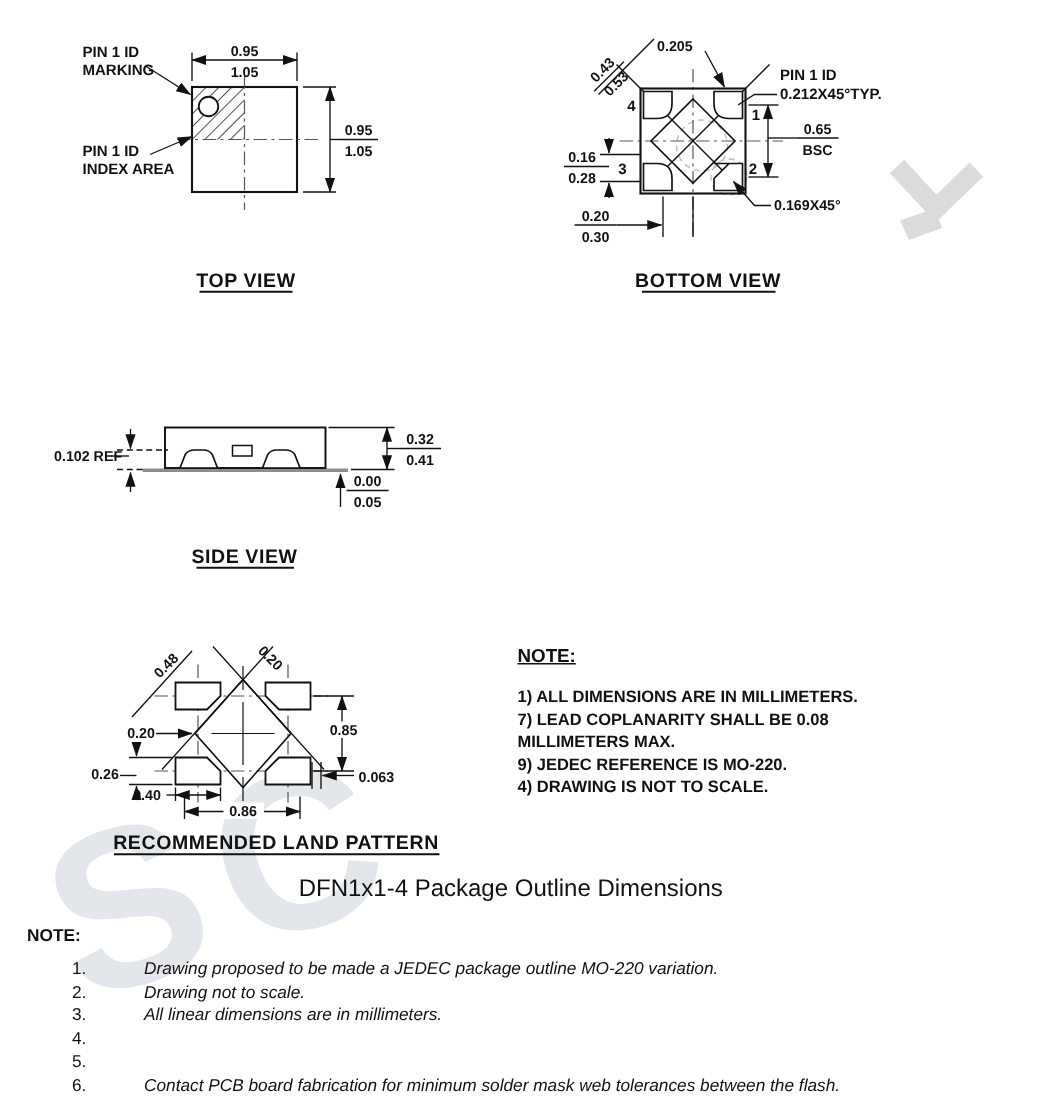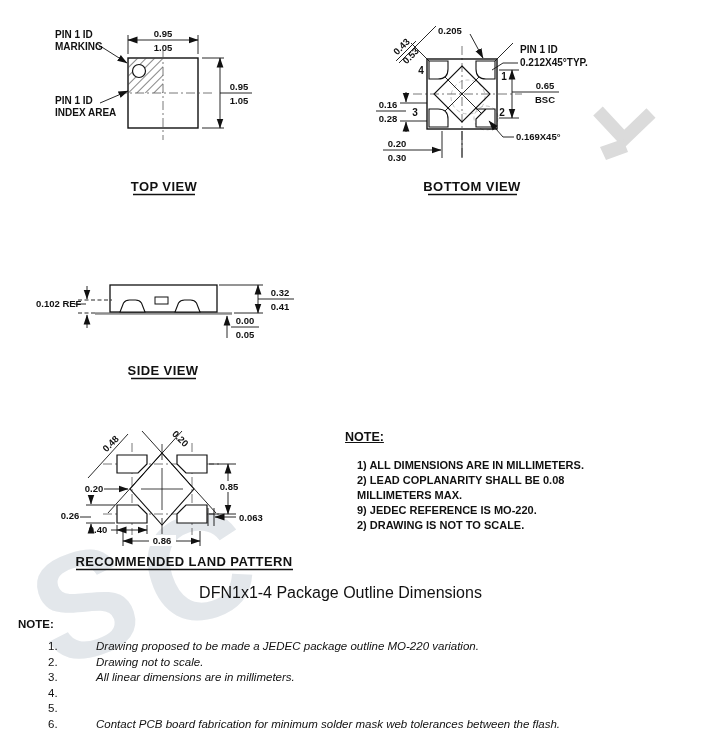--- a/index.html
+++ b/index.html
@@ -8,21 +8,21 @@
   .wm-text{position:absolute;left:14px;top:548px;font-size:150px;font-weight:bold;
            color:#e3e7eb;letter-spacing:14px;transform:rotate(-18deg);transform-origin:left top;
            line-height:1;user-select:none;z-index:0;}
   svg.draw{position:absolute;left:0;top:0;z-index:1;}
   .txt{font-family:"Liberation Sans",sans-serif;font-weight:bold;font-size:9.5px;fill:#111;}
   .pin{font-family:"Liberation Sans",sans-serif;font-weight:bold;font-size:10px;fill:#111;}
   .lab{font-family:"Liberation Sans",sans-serif;font-weight:bold;font-size:10px;fill:#111;}
   .vtitle{font-family:"Liberation Sans",sans-serif;font-weight:bold;font-size:13px;fill:#111;letter-spacing:.4px;}
   .note-block{position:absolute;left:345px;top:430px;width:272px;z-index:2;}
   .note-block .nb-head{font-size:12.5px;font-weight:bold;text-decoration:underline;margin-bottom:14px;}
-  .note-block .nb-line{font-size:11px;font-weight:bold;line-height:15px;margin-left:12px;}
+  .note-block .nb-line{font-size:11px;font-weight:bold;line-height:15px;}
   .caption{position:absolute;left:0;top:584px;width:681px;text-align:center;font-size:16px;z-index:2;}
   .footer{position:absolute;left:18px;top:618px;width:670px;z-index:2;}
   .footer .fn-head{font-size:11.5px;font-weight:bold;margin-bottom:9px;}
   .fn-row{display:flex;font-size:11.5px;line-height:15.5px;}
   .fn-num{width:22px;margin-left:30px;text-align:left;flex:none;}
   .fn-text{margin-left:26px;font-style:italic;}
 </style>
 </head>
 <body>
 
@@ -232,23 +232,23 @@
       <text class="txt" x="229" y="490" text-anchor="middle">0.85</text>
       <text class="txt" x="239" y="521">0.063</text>
       <text class="vtitle" x="184" y="566" text-anchor="middle">RECOMMENDED LAND PATTERN</text>
       <line x1="76" y1="569.5" x2="293" y2="569.5" stroke="#111" stroke-width="1.4"></line>
     </g>
   </svg>
 
   <div class="note-block">
     <div class="nb-head">NOTE:</div>
     <div class="nb-line">1) ALL DIMENSIONS ARE IN MILLIMETERS.</div>
-    <div class="nb-line">2) LEAD COPLANARITY SHALL BE 0.08 MILLIMETERS MAX.</div>
+    <div class="nb-line">7) LEAD COPLANARITY SHALL BE 0.08 MILLIMETERS MAX.</div>
     <div class="nb-line">9) JEDEC REFERENCE IS MO-220.</div>
-    <div class="nb-line">2) DRAWING IS NOT TO SCALE.</div>
+    <div class="nb-line">4) DRAWING IS NOT TO SCALE.</div>
   </div>
 
   <div class="caption">DFN1x1-4 Package Outline Dimensions</div>
 
   <div class="footer">
     <div class="fn-head">NOTE:</div>
     <div class="fn-row">
       <span class="fn-num">1.</span>
       <span class="fn-text">Drawing proposed to be made a JEDEC package outline MO-220 variation.</span>
     </div>

